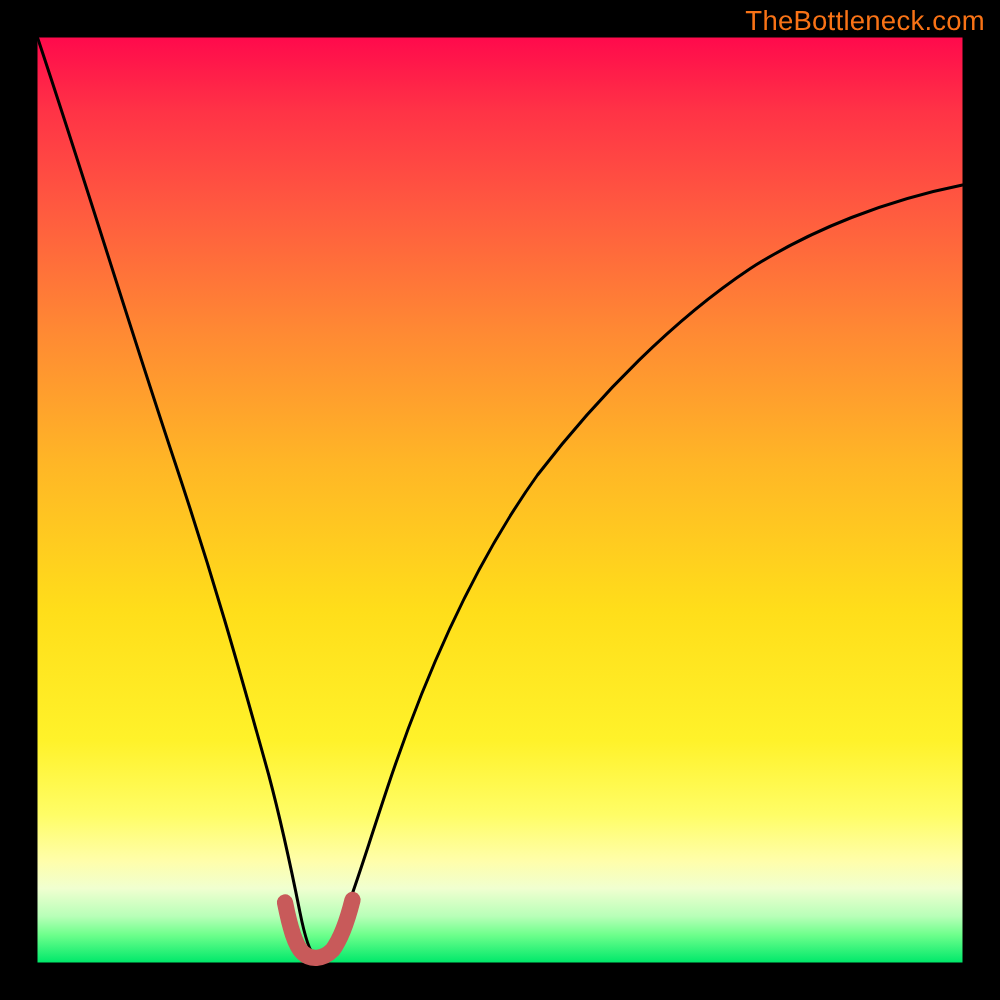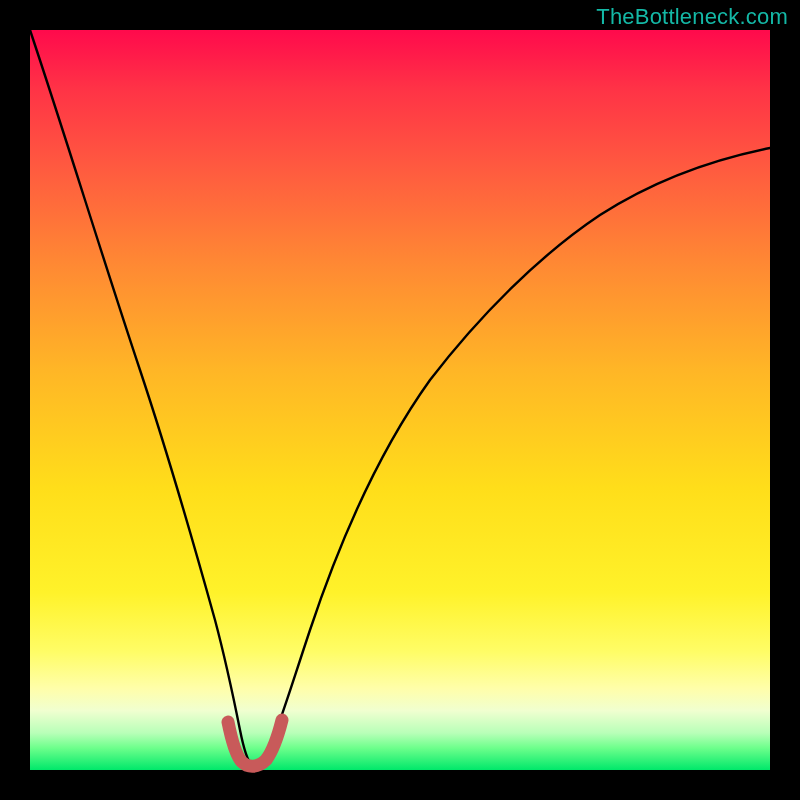--- a/index.html
+++ b/index.html
@@ -31,21 +31,21 @@
       #f0ffd0 92%,
       #b8ffb8 95%,
       #6eff8c 97%,
       #00e86a 100%
     );
   }
   .watermark {
     position: absolute;
     top: 4px;
     right: 12px;
-    color: #14b8a6;
+    color: #f97316;
     font-size: 22px;
     font-weight: 500;
     letter-spacing: 0.2px;
     user-select: none;
   }
   svg.curve {
     position: absolute;
     left: 0;
     top: 0;
     width: 740px;

